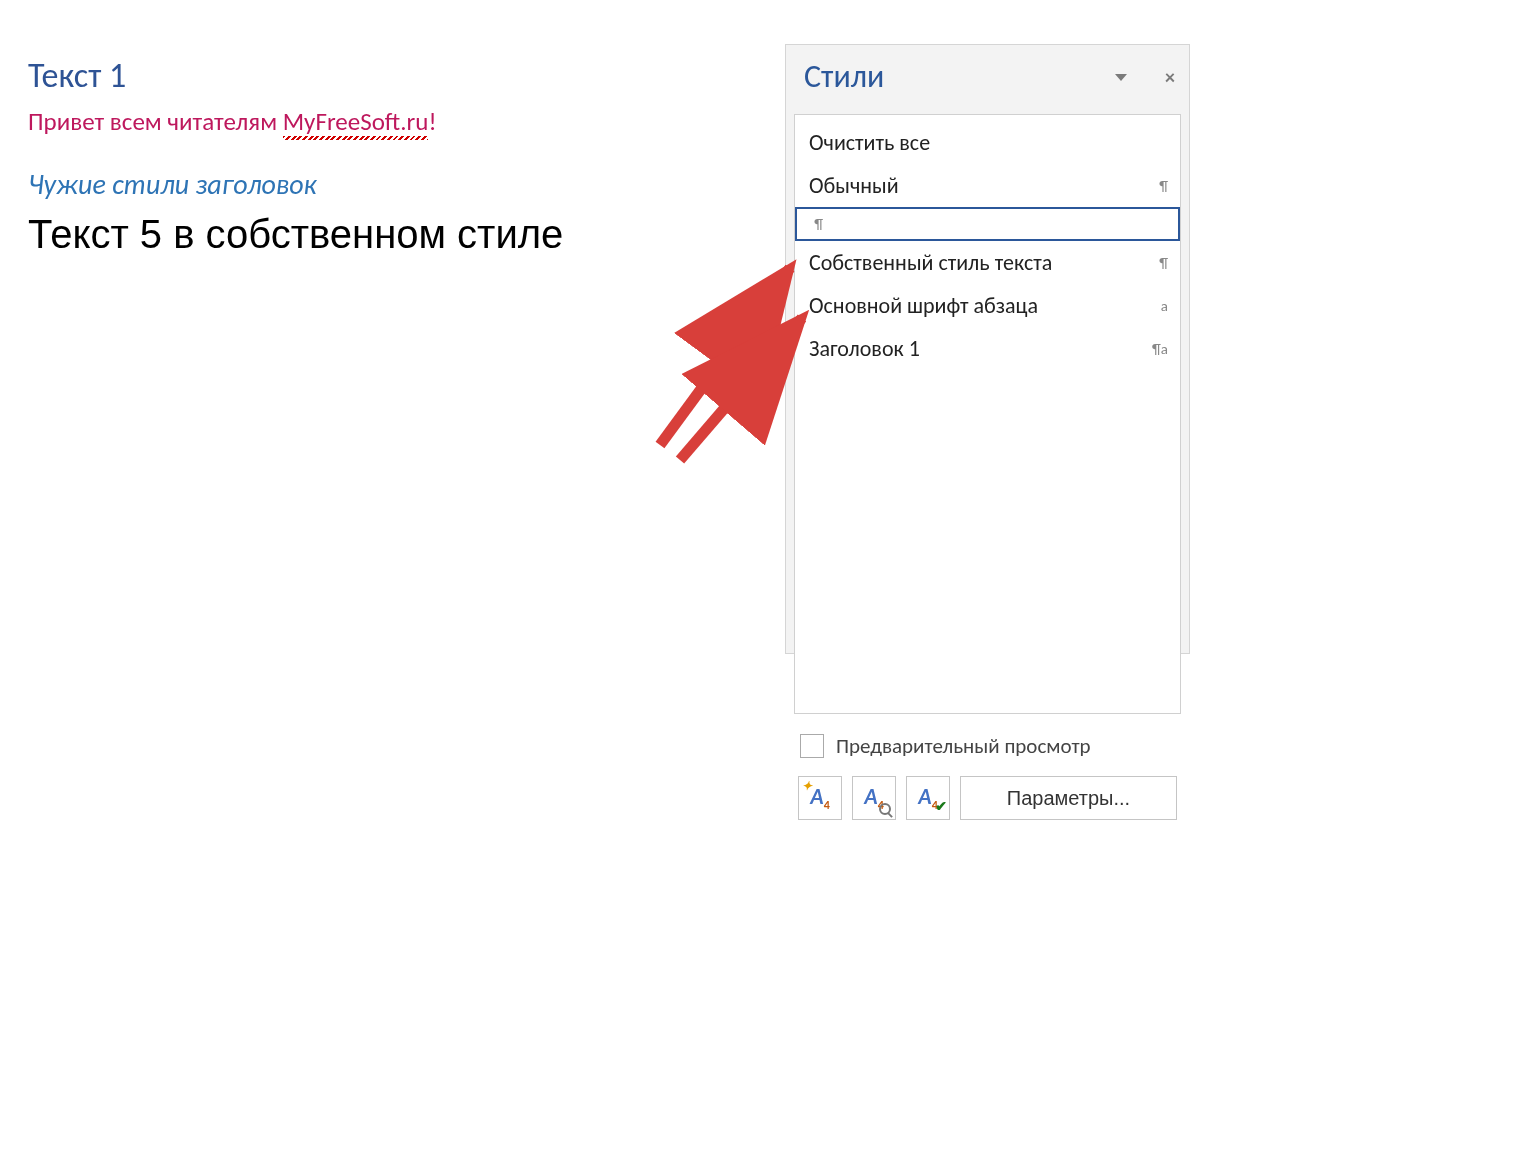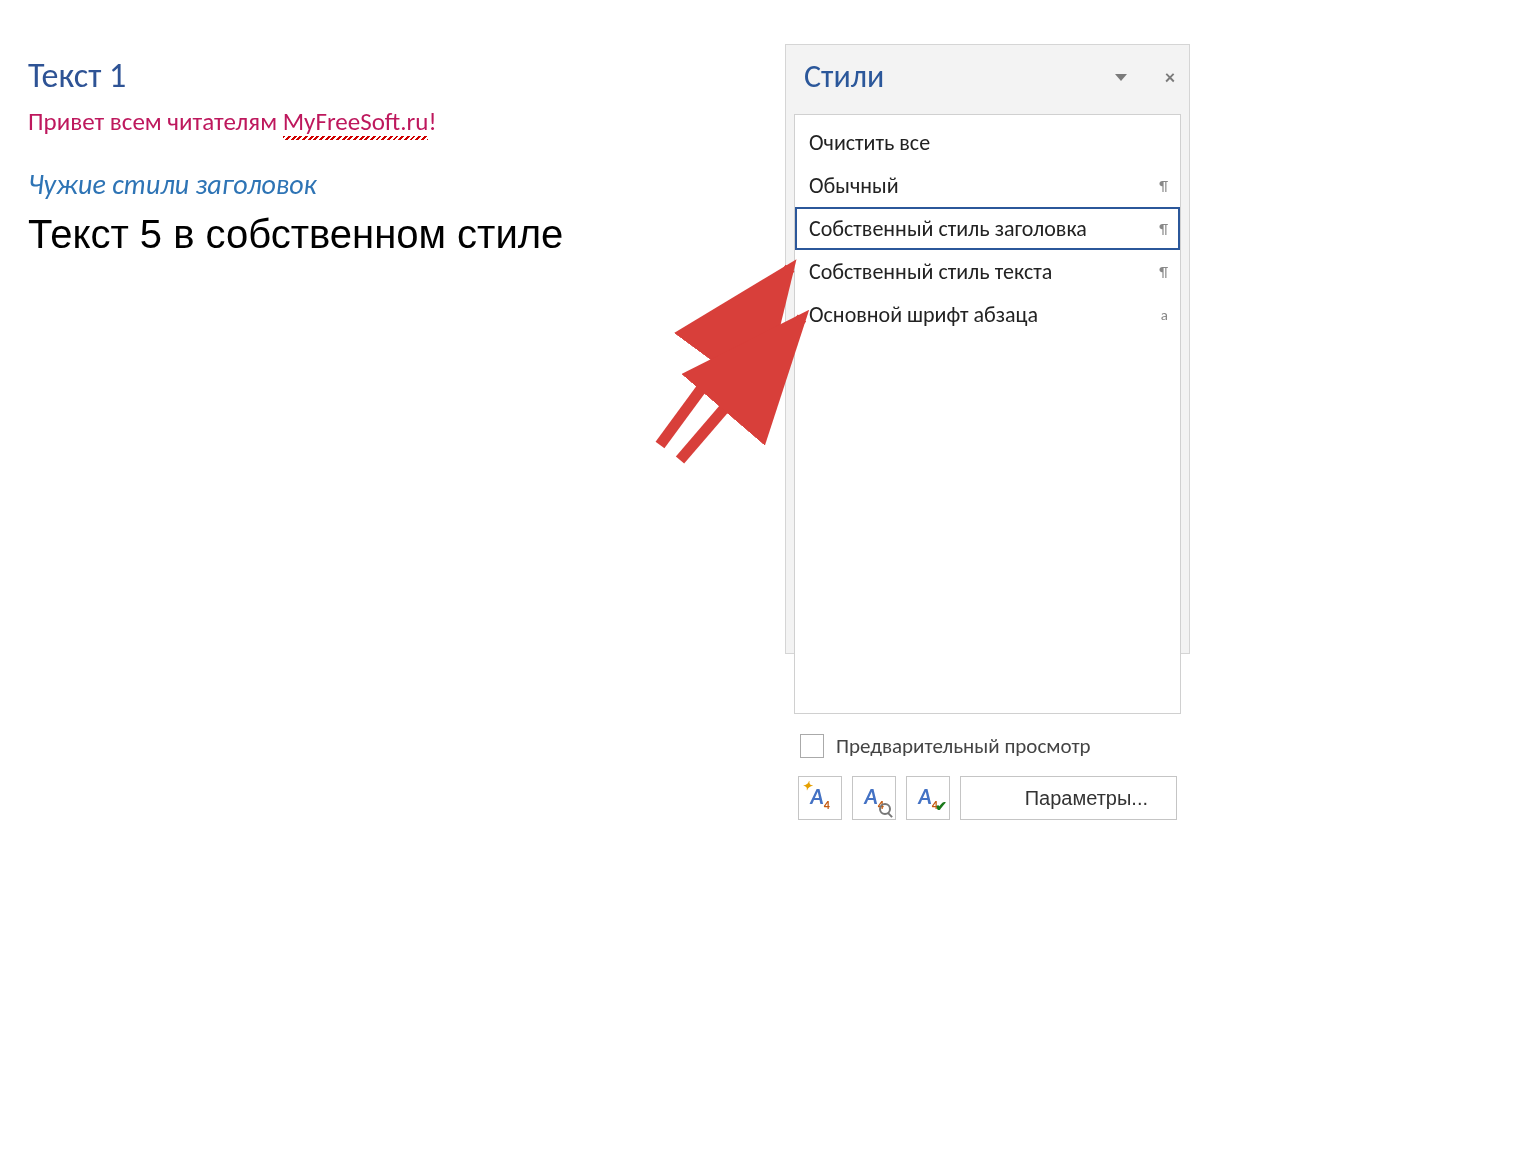--- a/index.html
+++ b/index.html
@@ -171,22 +171,22 @@
     .icon-a3 { color: #4472c4; }
     .icon-a3 .check { position:absolute; bottom:4px; right:2px; color:#1a7a1a; font-size:14px; font-style:normal;}
     .options-btn {
       flex: 1;
       height: 44px;
       border: 1px solid #c5c5c5;
       background: #fff;
       font-size: 20px;
       color: #333;
       cursor: pointer;
-      padding: 0 28px;
-      text-align: right;
+      padding: 0 8px;
+      text-align: center;
     }
 
     .annotation-arrows {
       position: absolute;
       pointer-events: none;
     }
   </style>
 </head>
 <body>
 
@@ -211,30 +211,33 @@
   <div class="styles-list">
     <div class="style-item">
       <span>Очистить все</span>
       <span class="style-marker"></span>
     </div>
     <div class="style-item">
       <span>Обычный</span>
       <span class="style-marker">¶</span>
     </div>
     <div class="style-item selected">
-      <span>Собственный стиль заголовка</span>
       <span class="style-marker">¶</span>
     </div>
     <div class="style-item">
       <span>Собственный стиль текста</span>
       <span class="style-marker">¶</span>
     </div>
     <div class="style-item">
       <span>Основной шрифт абзаца</span>
       <span class="style-marker">a</span>
+    </div>
+    <div class="style-item">
+      <span>Заголовок 1</span>
+      <span class="style-marker">¶a</span>
     </div>
   </div>
 
   <div style="height:12px"></div>
 
   <div class="checkbox-row">
     <span class="checkbox"></span>
     <span>Предварительный просмотр</span>
   </div>
 

